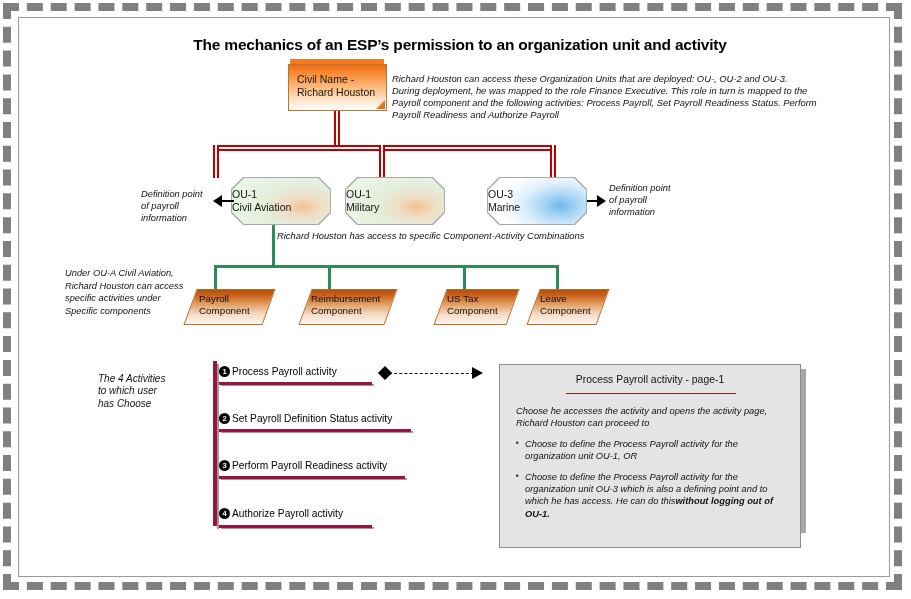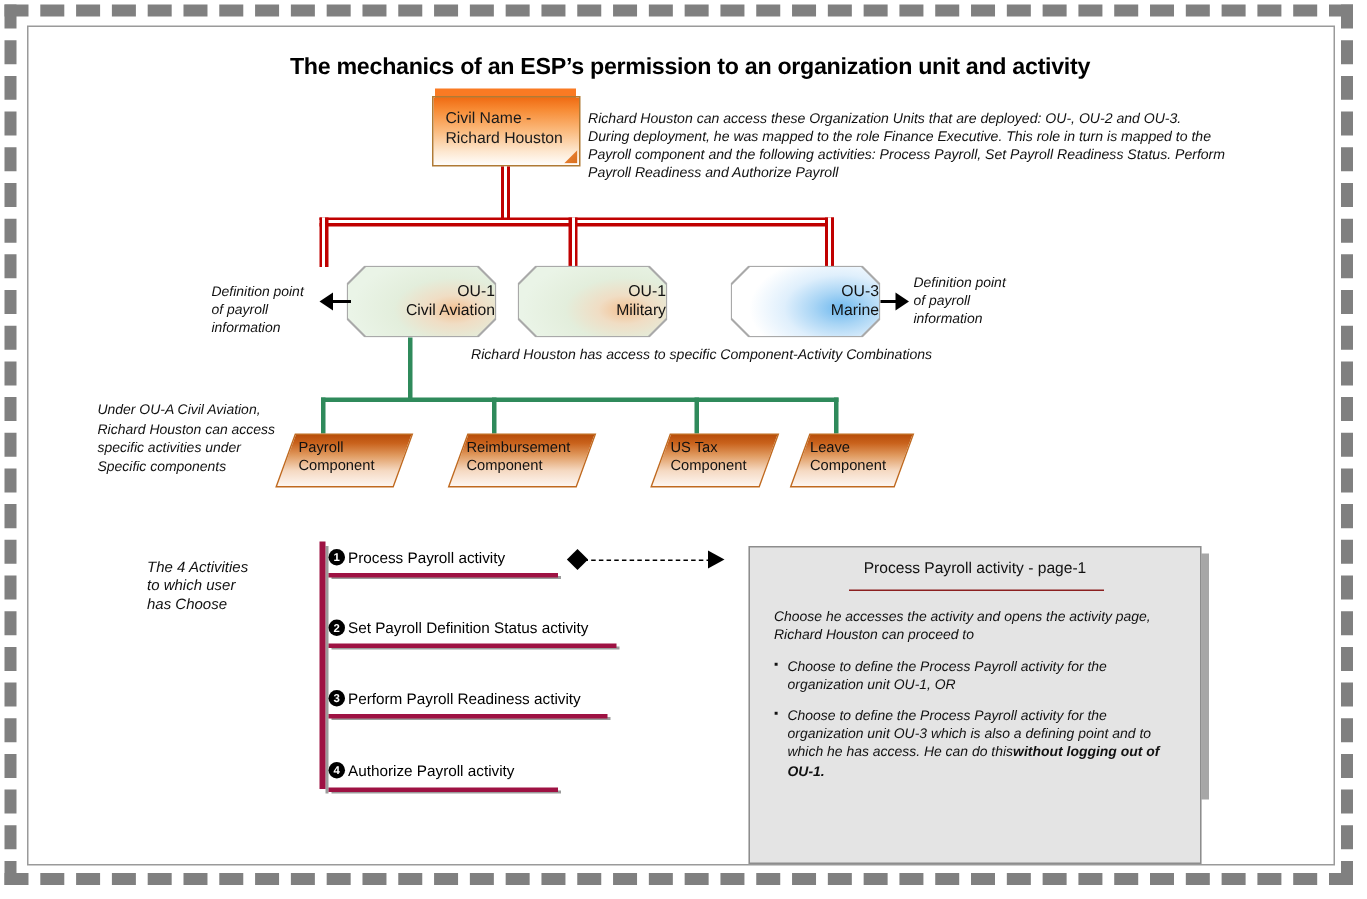--- a/index.html
+++ b/index.html
@@ -36,40 +36,40 @@
 
   
   .redv{position:absolute;background:#c00000;width:3px;}
   .redv.dbl{width:6px;background:linear-gradient(to right,#c00000 0 2px,#fff 2px 4px,#c00000 4px 6px);}
   .redh{position:absolute;height:6px;
       background:linear-gradient(to bottom,#c00000 0 2px,#fff 2px 4px,#c00000 4px 6px);}
 
   
   .ou{position:absolute;width:100px;height:48px;box-sizing:border-box;
       clip-path:polygon(12px 0,88px 0,100px 12px,100px 36px,88px 48px,12px 48px,0 36px,0 12px);
-      display:flex;flex-direction:column;align-items:flex-end;justify-content:center;
+      display:flex;flex-direction:column;align-items:flex-start;justify-content:center;
       font-size:10.5px;line-height:13px;color:#111;text-align:center;}
   .ou-wrap{position:absolute;}
   .ou-border{position:absolute;left:0;top:0;width:100px;height:48px;
       clip-path:polygon(12px 0,88px 0,100px 12px,100px 36px,88px 48px,12px 48px,0 36px,0 12px);
       background:#a9a9a9;}
   .ou-green{background:radial-gradient(ellipse 70% 80% at 72% 62%,#f3c091 0%,#f0ddc4 26%,#e3eedc 58%,#eaf4e7 100%);}
   .ou-blue{background:radial-gradient(ellipse 62% 78% at 74% 60%,#6fb9ef 0%,#a9d5f5 30%,#dfeffc 62%,#ffffff 100%);}
 
   
   .defn{position:absolute;font-size:9.3px;line-height:12px;font-style:italic;color:#111;}
   .arrow-l{position:absolute;width:0;height:0;border-top:6px solid transparent;
       border-bottom:6px solid transparent;border-right:9px solid #000;}
   .arrow-r{position:absolute;width:0;height:0;border-top:6px solid transparent;
       border-bottom:6px solid transparent;border-left:9px solid #000;}
   .arrow-line{position:absolute;height:2px;background:#000;}
 
   
   #sub-caption{position:absolute;left:277px;top:230px;font-size:9.4px;
-      font-style:italic;color:#111;margin-left:37px;}
+      font-style:italic;color:#111;}
 
   
   .grn{position:absolute;background:#2f8a5b;}
 
   
   .comp{position:absolute;height:36px;box-sizing:border-box;
       transform:skewX(-20deg);
       border:1px solid #c06a20;
       background:linear-gradient(to bottom,#b84e0b 0%,#c9621c 16%,#e09a5f 40%,#f5d9c2 70%,#fdf6f1 100%);}
   .comp-txt{position:absolute;font-size:9.8px;line-height:12px;color:#111;text-align:left;}
@@ -101,21 +101,21 @@
       border-top:1px dashed #000;}
   #ptr-diamond{position:absolute;left:380px;top:368px;width:10px;height:10px;
       background:#000;transform:rotate(45deg);}
   #ptr-head{position:absolute;left:472px;top:367px;width:0;height:0;
       border-top:6px solid transparent;border-bottom:6px solid transparent;
       border-left:11px solid #000;}
 
   
   #panel-shadow{position:absolute;left:504px;top:369px;width:302px;height:164px;
       background:#a7a7a7;}
-  #panel{position:absolute;left:499px;top:364px;width:302px;height:212px;
+  #panel{position:absolute;left:499px;top:364px;width:302px;height:184px;
       background:#e4e4e4;border:1px solid #8d8d8d;box-sizing:border-box;}
   #panel-title{position:absolute;left:0;top:9px;width:100%;text-align:center;
       font-size:10.4px;color:#111;}
   #panel-rule{position:absolute;left:66px;top:28px;width:170px;height:1px;background:#8b1f1f;}
   #panel-body{position:absolute;left:16px;top:40px;right:14px;
       font-size:9.3px;line-height:12.4px;font-style:italic;color:#111;}
   #panel-body p{margin:0 0 8px 0;}
   #panel-body .bul{position:relative;padding-left:9px;}
   #panel-body .bul:before{content:"\25AA";position:absolute;left:0;top:-1px;
       font-size:8px;font-style:normal;}

